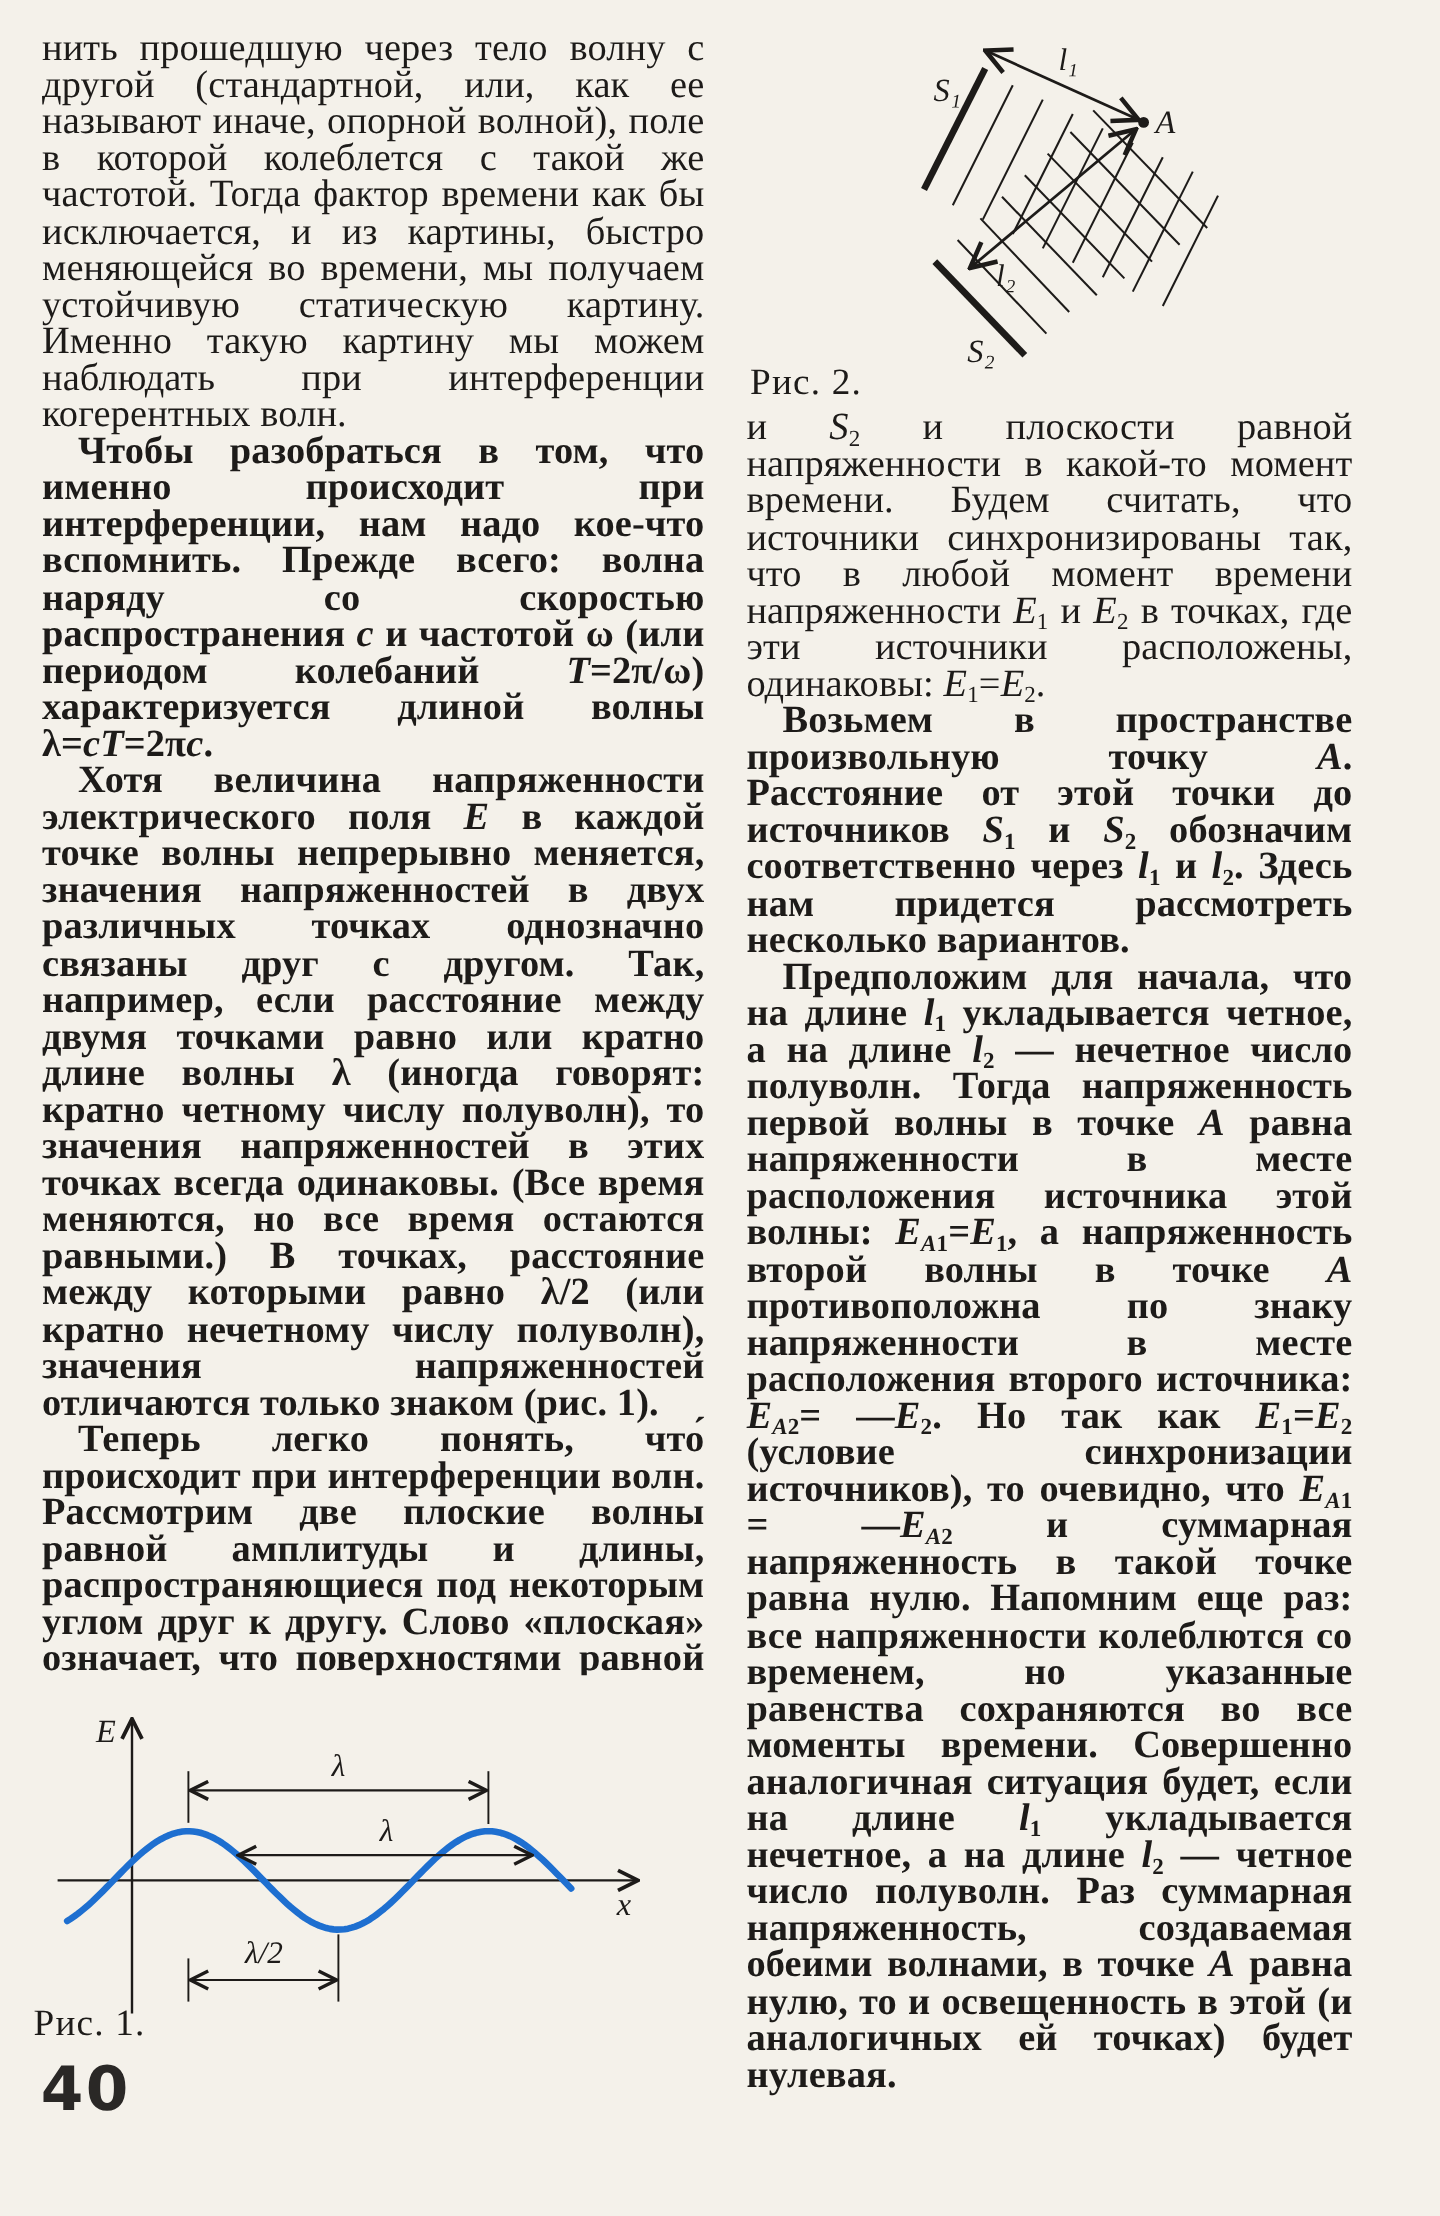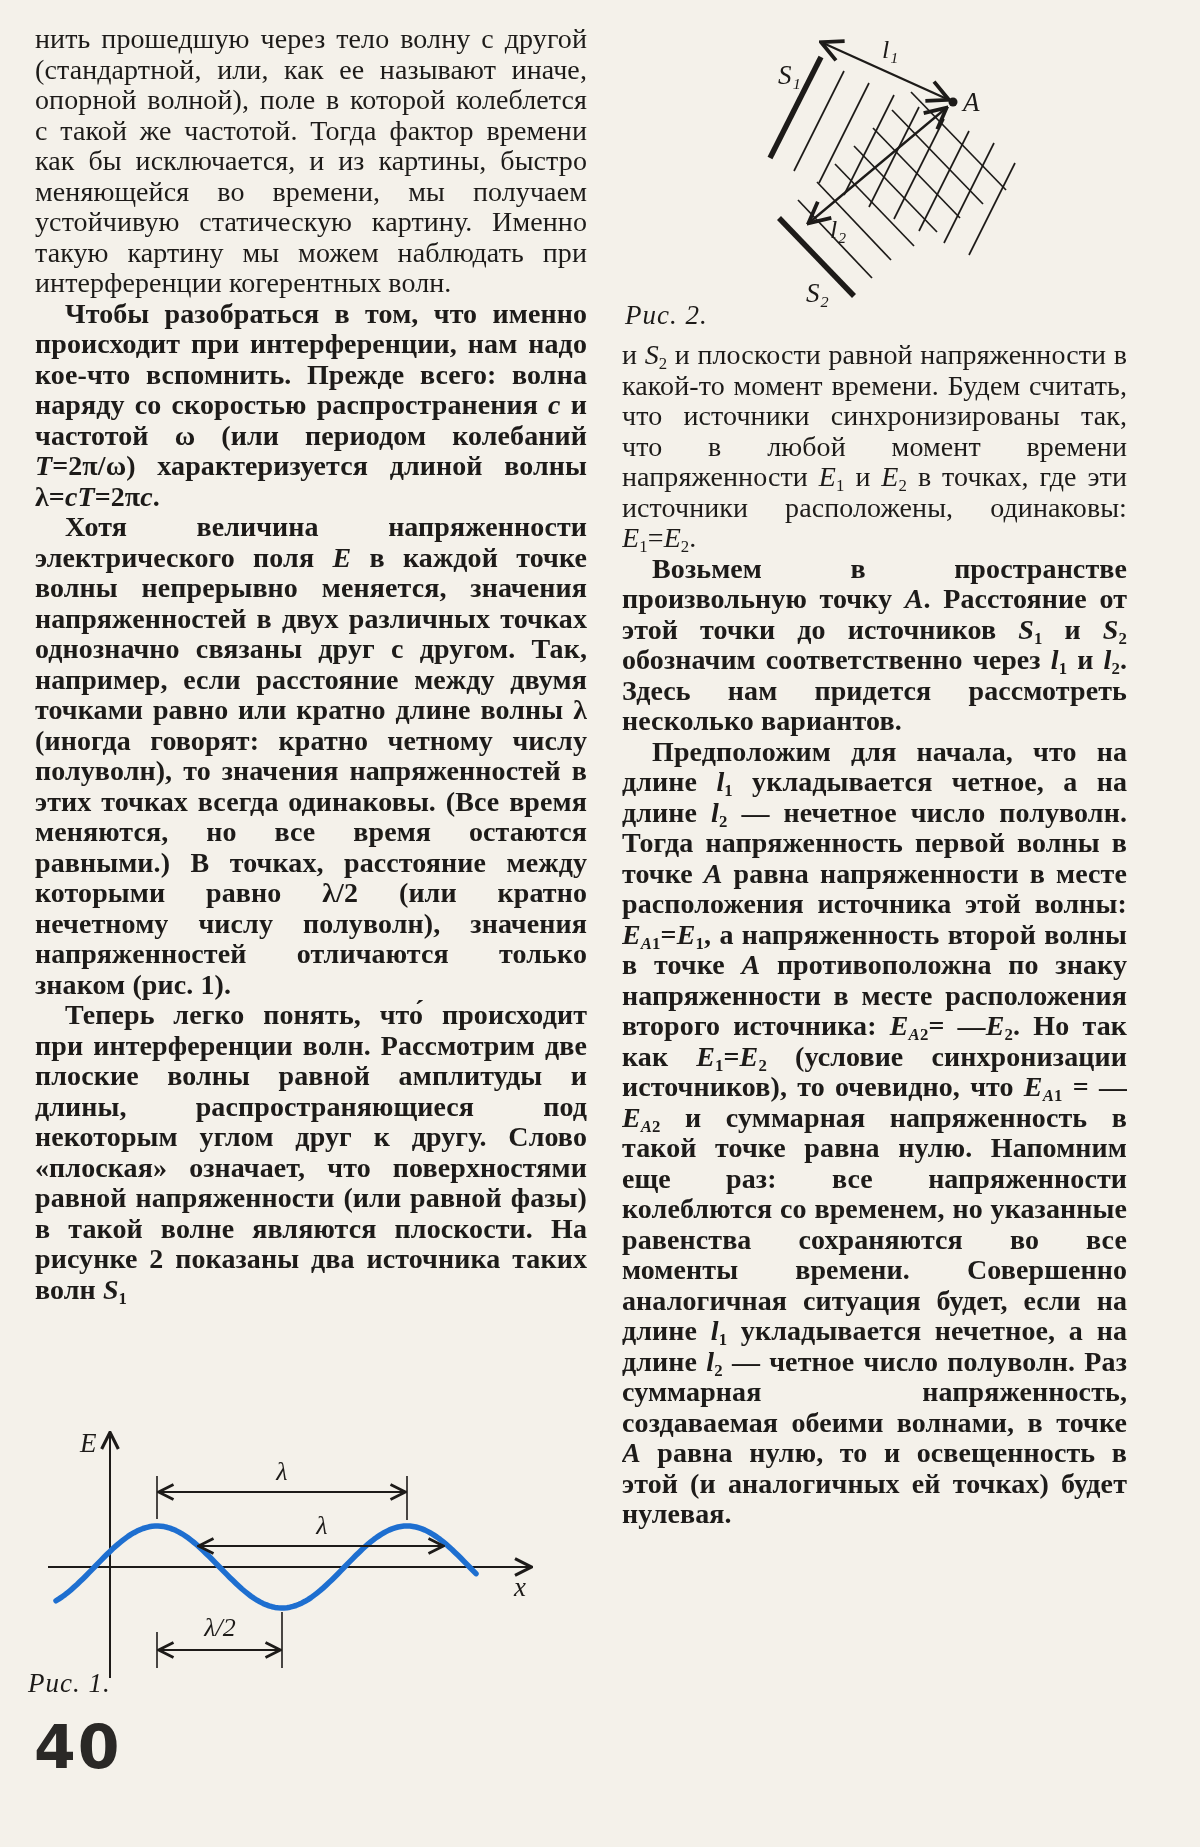--- a/index.html
+++ b/index.html
@@ -6,36 +6,36 @@
   .page{
     position:relative;width:1200px;height:1847px;margin:0 auto;
     background:#f4f1ea;
     color:#1d1b19;
     font-family:"Liberation Serif","DejaVu Serif",serif;
     overflow:hidden;
   }
   .col{
     position:absolute;
     text-align:justify;
-    font-size:28px;
+    font-size:32px;
     line-height:30.5px;
     letter-spacing:0.1px;
   }
   .col p{margin:0;}
   .col p.ind{text-indent:30px;font-weight:bold;}
   .col sub{font-size:60%;line-height:0;vertical-align:-0.28em;}
   #left-col{left:35px;top:24px;width:552px;height:1372px;overflow:hidden;}
   #right-col{left:622px;top:340px;width:505px;height:1480px;overflow:hidden;}
   .caption{
-    position:absolute;font-style:italic;font-size:27px;letter-spacing:1px;
+    position:absolute;font-size:31px;letter-spacing:1px;
   }
   .pagenum{
     position:absolute;left:34px;top:1712px;
     font-family:"DejaVu Sans","Liberation Sans",sans-serif;
-    font-weight:bold;font-size:60px;letter-spacing:2px;color:#2a2826;
+    font-weight:bold;font-size:51px;letter-spacing:2px;color:#2a2826;
   }
   svg{position:absolute;overflow:visible;}
   #fig2{left:620px;top:10px;}
   #fig1{left:30px;top:1418px;}
   svg text{font-family:"Liberation Serif","DejaVu Serif",serif;fill:#1d1b19;}
   .varlbl{font-style:italic;font-size:27px;}
   .dimlbl{font-style:italic;font-size:26px;}
 </style>
 </head>
 <body>

